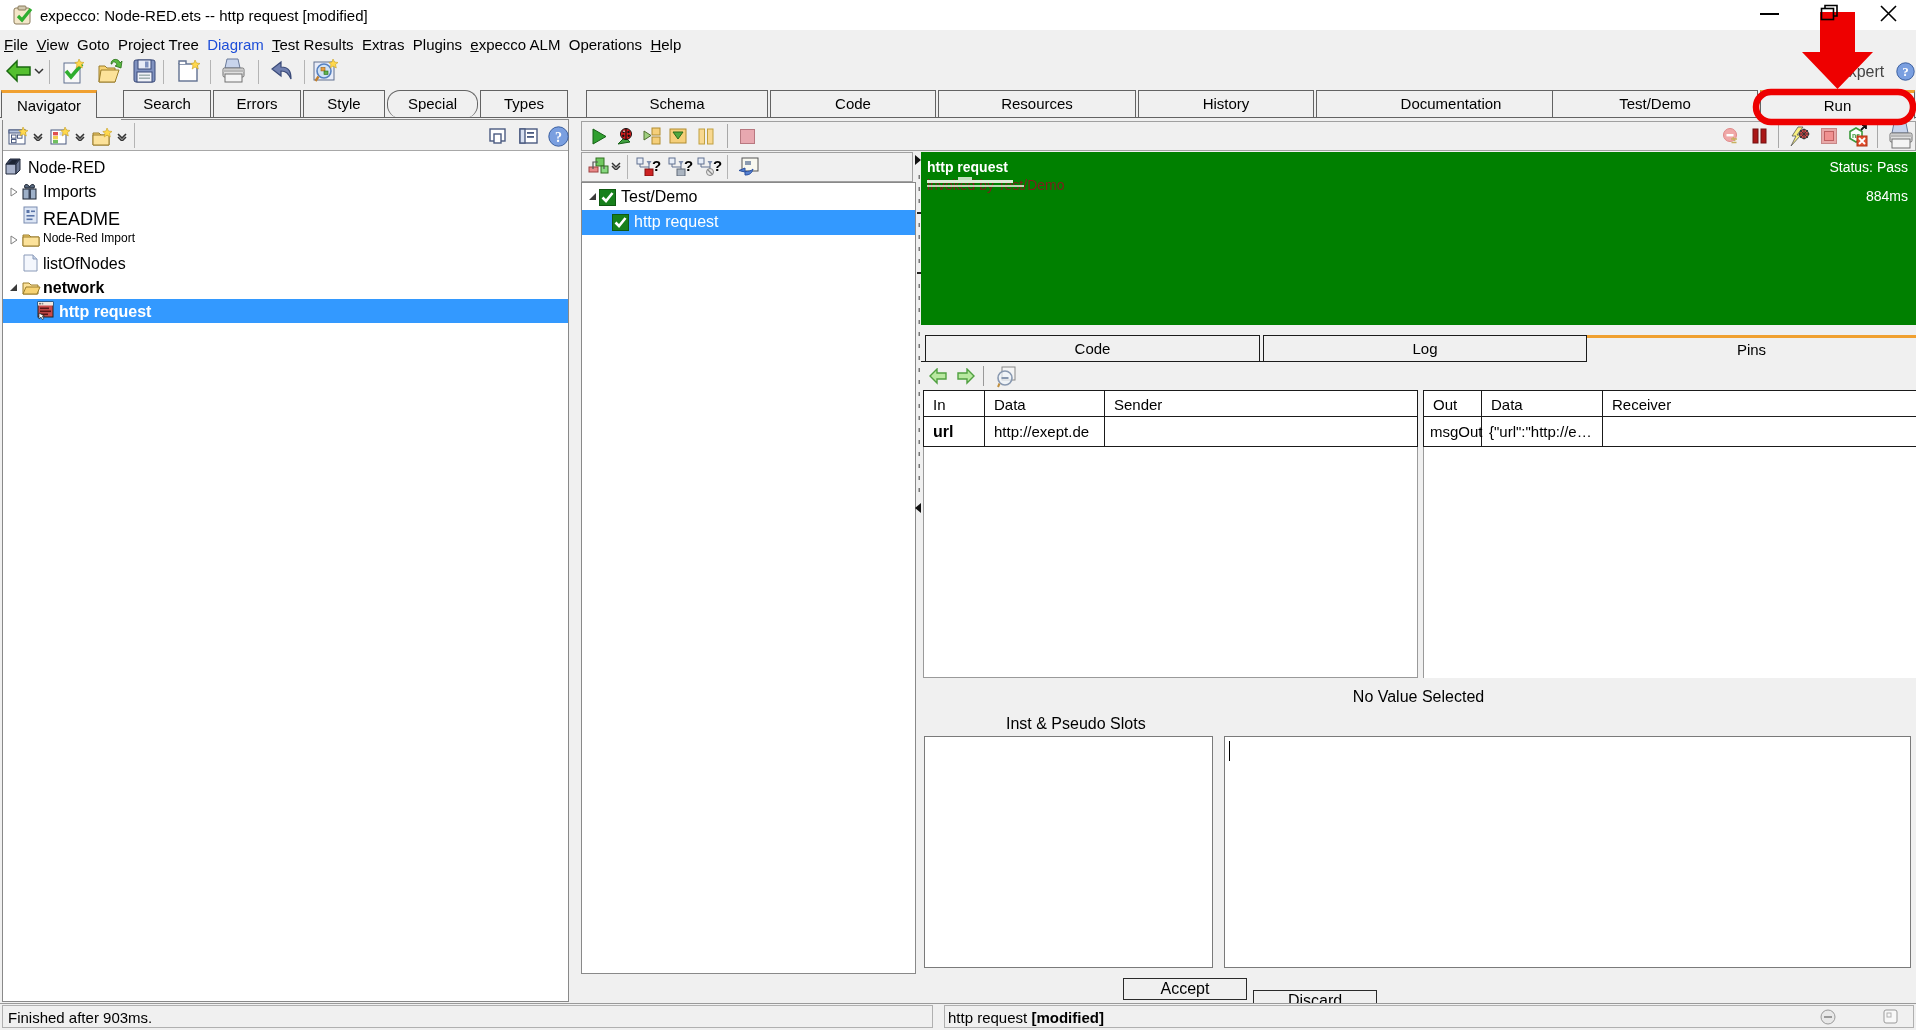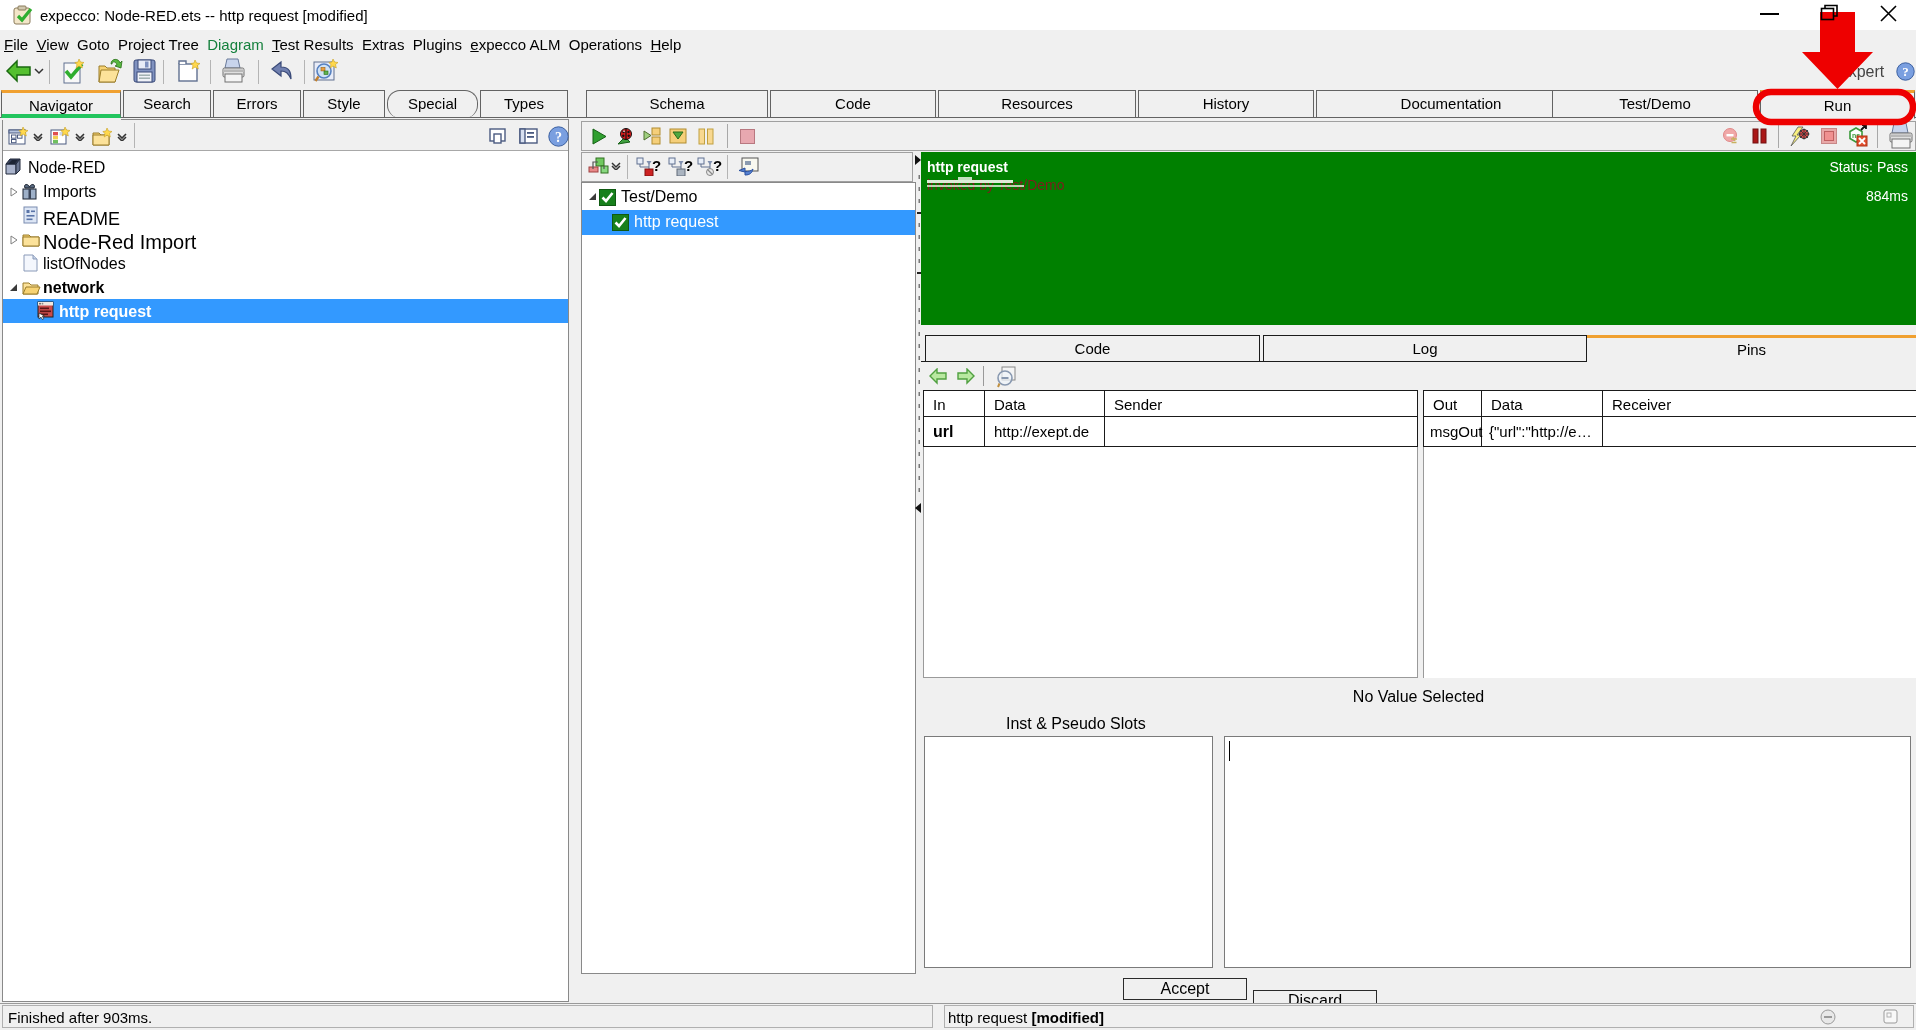--- a/index.html
+++ b/index.html
@@ -24,21 +24,21 @@
 <div class="abs" style="left:1760px;top:13px;width:19px;height:2px;background:#000;z-index:10;"></div>
 <svg class="abs" style="left:1820px;top:4px;z-index:10;" width="20" height="19">
   <rect x="1.5" y="4.5" width="12" height="11" fill="none" stroke="#000" stroke-width="1.6"></rect>
   <path d="M5 4.5 L5 1.5 L17 1.5 L17 12 L14 12" fill="none" stroke="#000" stroke-width="1.6"></path>
 </svg>
 <svg class="abs" style="left:1879px;top:4px;z-index:10;" width="20" height="20">
   <path d="M2 2 L17 17 M17 2 L2 17" stroke="#000" stroke-width="1.6"></path>
 </svg>
 
 <div class="abs" style="left:0;top:30px;width:1916px;height:27px;background:#f0f0f0;"></div>
-<div class="abs" style="left:4px;top:36px;font-size:15px;white-space:pre;"><u>F</u>ile  <u>V</u>iew  Goto  Project Tree  <span style="color:#15803d;">Diagram</span>  <u>T</u>est Results  Extras  Plugins  <u>e</u>xpecco ALM  Operations  <u>H</u>elp</div>
+<div class="abs" style="left:4px;top:36px;font-size:15px;white-space:pre;"><u>F</u>ile  <u>V</u>iew  Goto  Project Tree  <span style="color:#1d4ed8;">Diagram</span>  <u>T</u>est Results  Extras  Plugins  <u>e</u>xpecco ALM  Operations  <u>H</u>elp</div>
 
 <div class="abs" style="left:0;top:57px;width:1916px;height:33px;background:#f0f0f0;"></div>
 <div id="maintools">
   <svg class="abs" style="left:5px;top:59px;" width="27" height="24" viewBox="0 0 27 24">
     <path d="M12 2 L12 8 L25 8 L25 16 L12 16 L12 22 L2 12 Z" fill="#55c030" stroke="#1a6a10" stroke-width="1.5"></path>
   </svg>
   <svg class="abs" style="left:34px;top:68px;" width="10" height="7">
       <path d="M1 1 L5 5 L9 1" fill="none" stroke="#333" stroke-width="1.5"></path>
     </svg>
   <div class="sep" style="left:49px;top:60px;height:24px;"></div>
@@ -86,21 +86,21 @@
     <path d="M5.5 18.5 L2.5 23" stroke="#c08030" stroke-width="2.4"></path>
     <path d="M20 1 L21.5 4 L25 4.5 L22.5 6.5 L23.3 10 L20 8 L17.2 10 L18 6.5 L15.8 4.5 L19 4 Z" fill="#ffd84d" stroke="#c8a020" stroke-width="0.6"></path>
   </svg>
 </div>
 <div class="abs" style="left:1838px;top:63px;font-size:16px;color:#444;">Expert</div>
 <svg class="abs" style="left:1896px;top:62px;" width="19" height="19">
   <circle cx="9.5" cy="9.5" r="8.7" fill="#7a9fe0" stroke="#3a5fa0"></circle>
   <text x="9.5" y="14" font-size="13" font-weight="bold" fill="#fff" text-anchor="middle" font-family="Liberation Serif">?</text>
 </svg>
 
-<div class="tab" style="left:1px;width:120px;border-top:3px solid #f0a030;z-index:3;border-bottom:5px solid #22c55e;height:29px;">Navigator</div>
+<div class="tab" style="left:1px;width:96px;border-top:3px solid #f0a030;z-index:3;border-bottom:1px solid #22c55e;height:29px;">Navigator</div>
 <div class="tab" style="left:123px;width:88px;">Search</div>
 <div class="tab" style="left:213px;width:88px;">Errors</div>
 <div class="tab" style="left:303px;width:82px;">Style</div>
 <div class="tab" style="left:387px;width:91px;border-radius:13px;">Special</div>
 <div class="tab" style="left:480px;width:88px;">Types</div>
 <div class="abs" style="left:0;top:117px;width:586px;height:1px;background:#636363;z-index:1;"></div>
 <div class="abs" style="left:1px;top:118px;width:120px;height:2px;background:#f0f0f0;z-index:3;"></div>
 
 <div class="tab" style="left:586px;width:182px;">Schema</div>
 <div class="tab" style="left:770px;width:166px;">Code</div>
@@ -192,21 +192,21 @@
   </svg>
   <div class="abs" style="left:43px;top:209px;font-size:18px;">README</div>
 
   <svg class="abs" style="left:10px;top:235px;" width="9" height="10">
       <path d="M1 1 L7 5 L1 9 Z" fill="#fff" stroke="#808080"></path>
     </svg>
   <svg class="abs" style="left:22px;top:232px;" width="18" height="15" viewBox="0 0 18 15">
     <path d="M1 3 L7 3 L9 5 L17 5 L17 14 L1 14 Z" fill="#f7d374" stroke="#9a7d2a"></path>
     <path d="M1 5 L17 5 L17 14 L1 14 Z" fill="#fce29a" stroke="#9a7d2a"></path>
   </svg>
-  <div class="abs" style="left:43px;top:231px;font-size:20px;">Node-Red Import</div>
+  <div class="abs" style="left:43px;top:231px;font-size:12px;">Node-Red Import</div>
 
   <svg class="abs" style="left:23px;top:254px;" width="15" height="18" viewBox="0 0 15 18">
     <path d="M1 1 L10 1 L14 5 L14 17 L1 17 Z" fill="#f4f7fd" stroke="#8a9ab8"></path>
     <path d="M10 1 L10 5 L14 5" fill="#c8d4e8" stroke="#8a9ab8"></path>
   </svg>
   <div class="abs" style="left:43px;top:255px;font-size:16px;">listOfNodes</div>
 
   <svg class="abs" style="left:9px;top:283px;" width="10" height="10">
       <path d="M8 1 L8 8 L1 8 Z" fill="#3a3a3a"></path>
     </svg>

